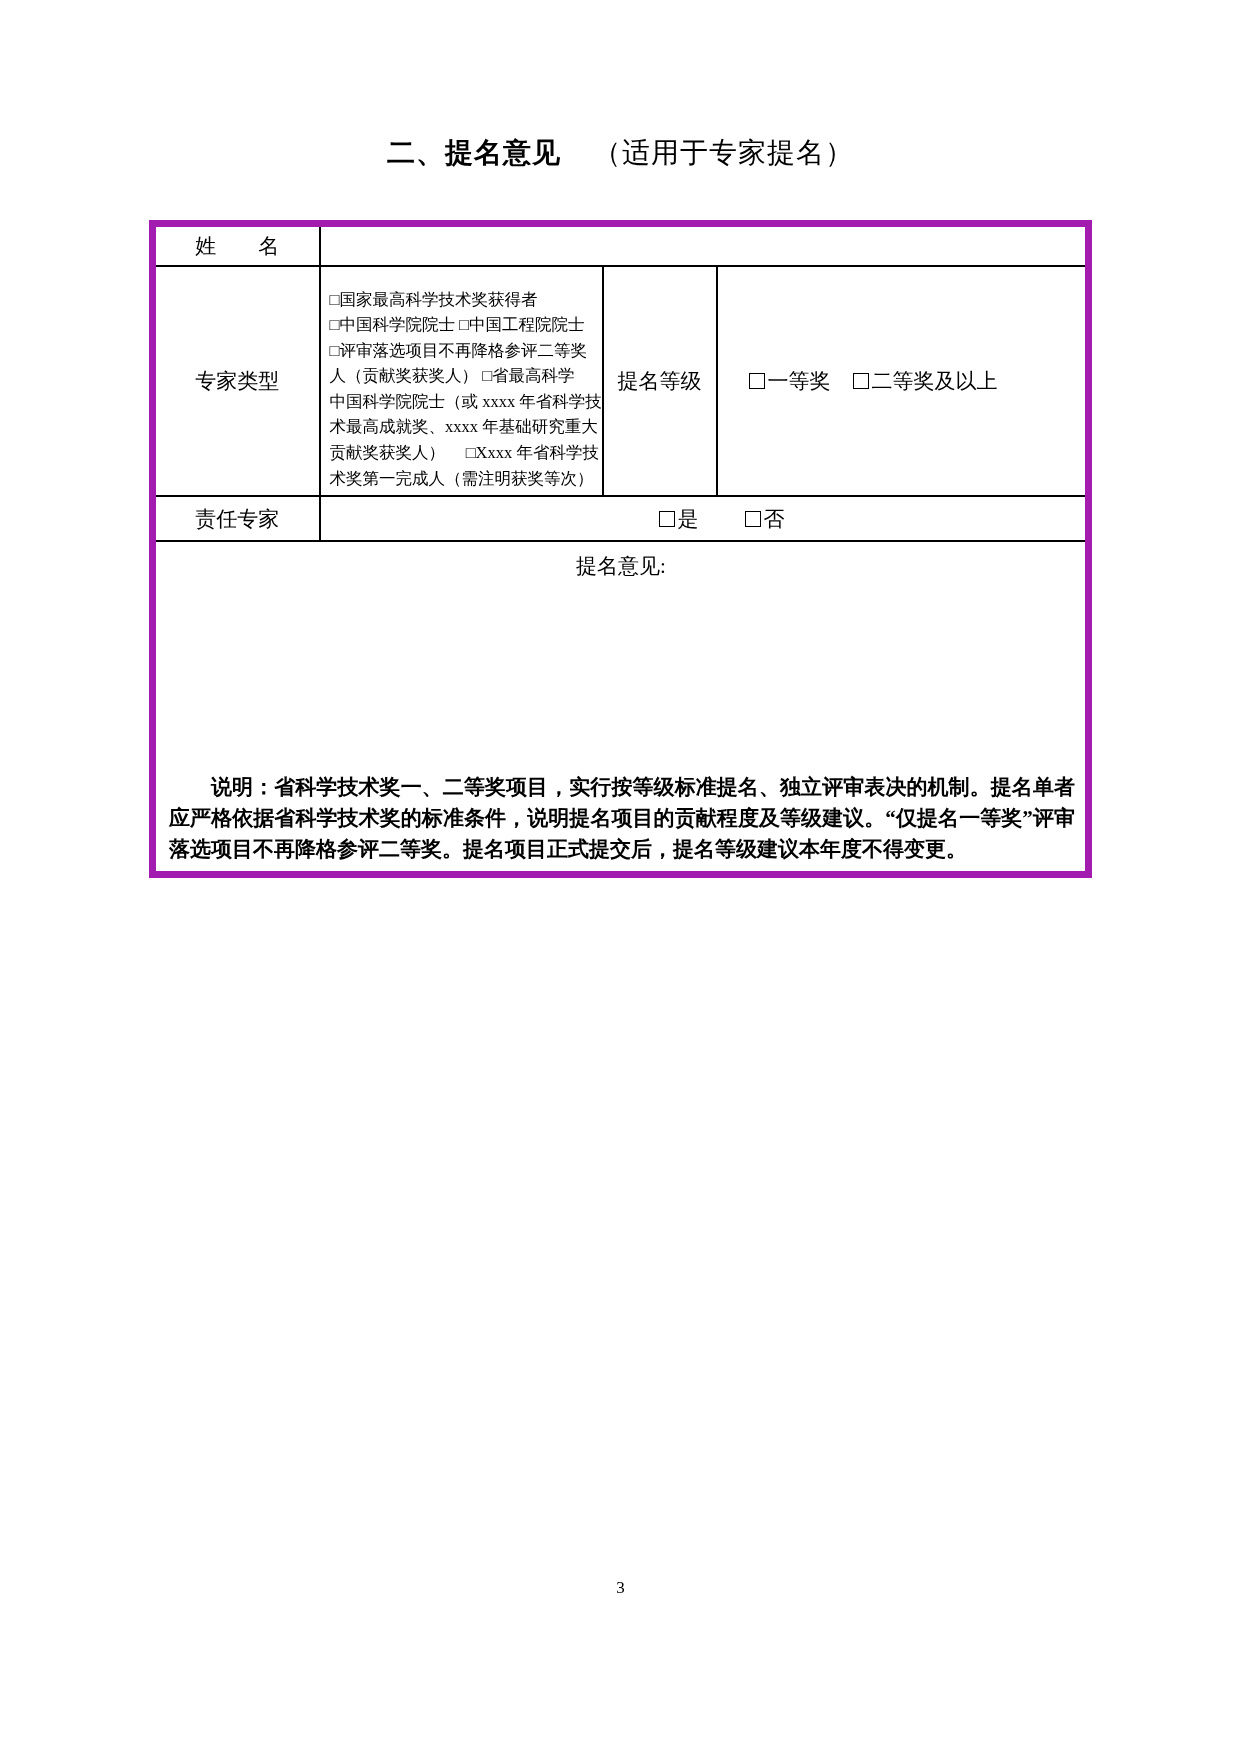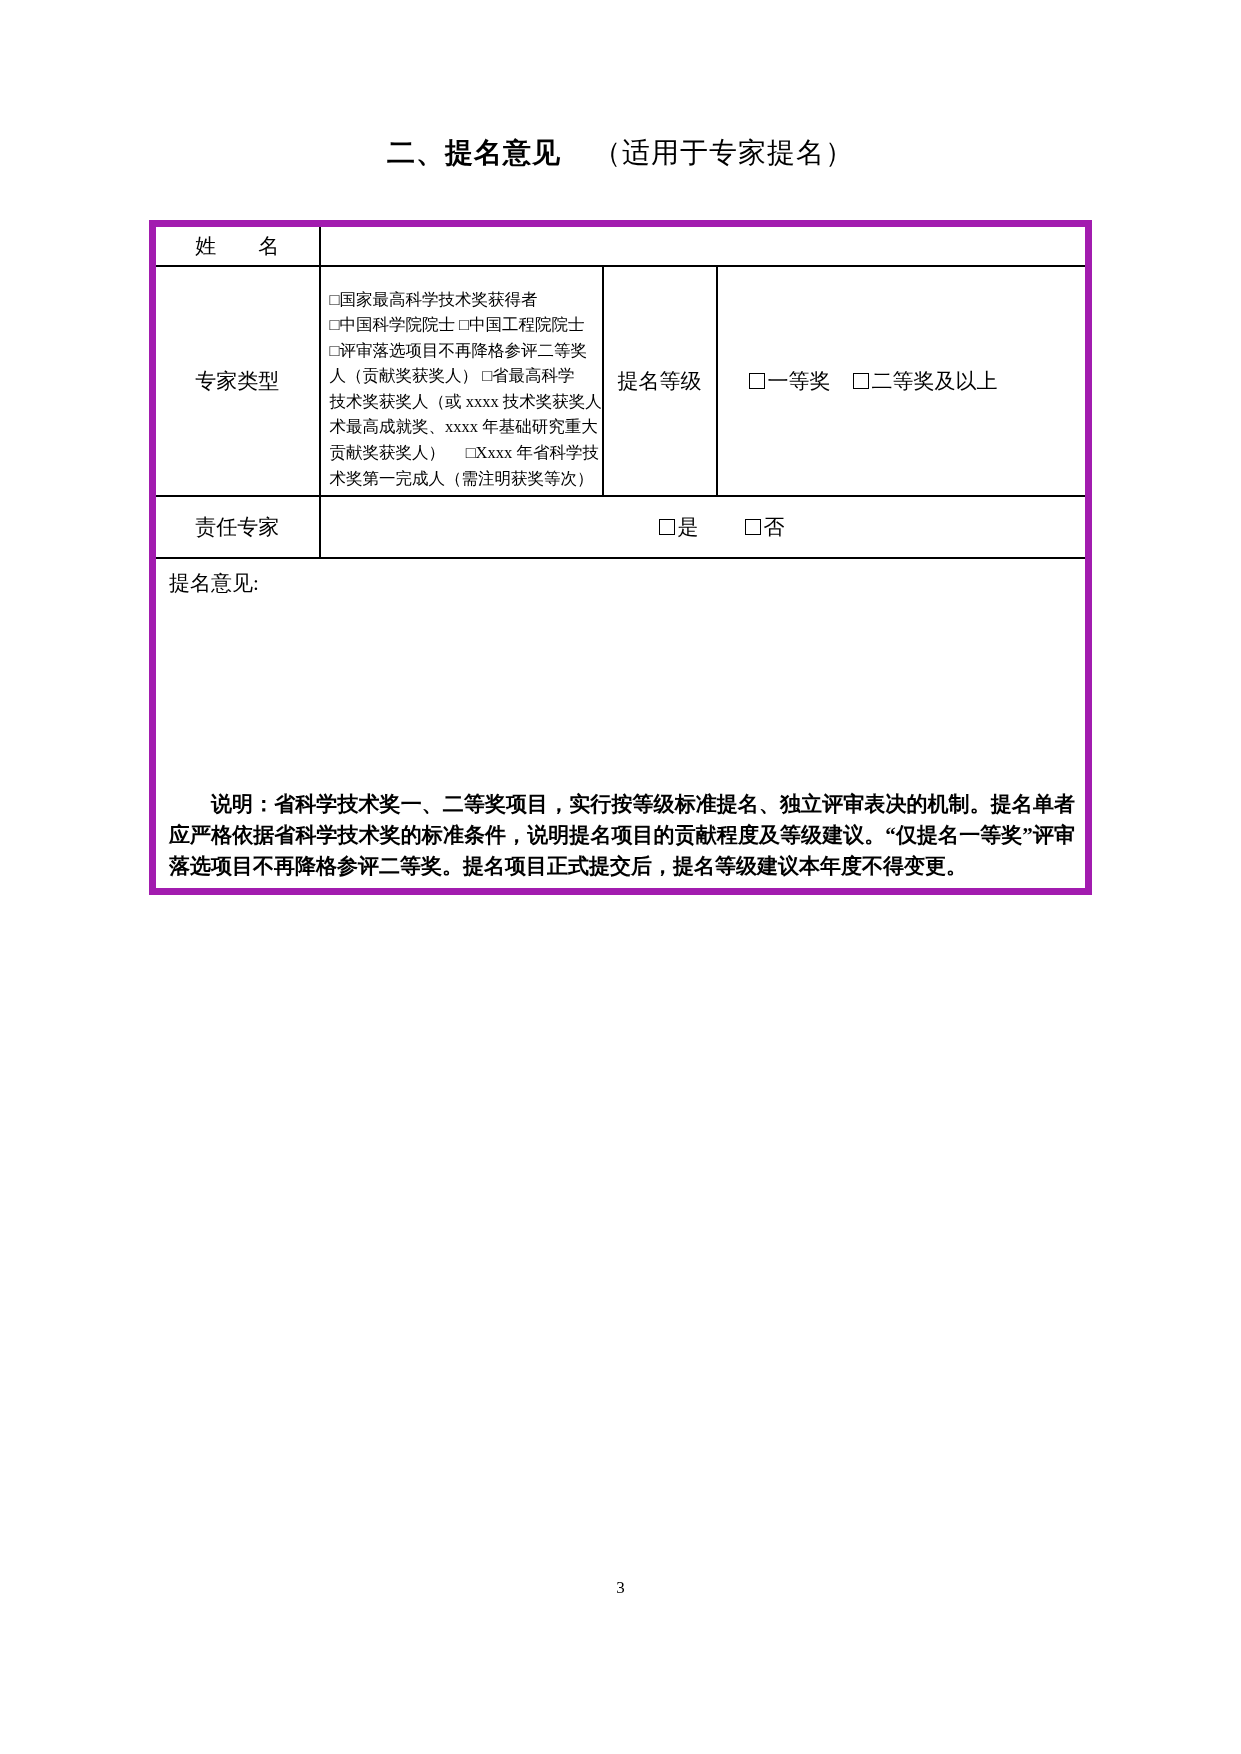--- a/index.html
+++ b/index.html
@@ -25,21 +25,21 @@
   }
   table.form-table td {
     border: 2px solid #000;
     vertical-align: middle;
   }
   .label-cell {
     text-align: center; font-size: 21px;
   }
   .name-row td { height: 42px; }
   .expert-row td { height: 220px; }
-  .resp-row td { height: 62px; border-radius: 18px; }
+  .resp-row td { height: 45px; border-radius: 18px; }
   .opinion-row td { height: 333px; }
 
   .name-label-inner {
     display: inline-block; white-space: pre;
   }
   .expert-type-cell {
     font-size: 16.5px; line-height: 25.6px;
     padding: 20px 8px 4px 9px;
     vertical-align: middle;
   }
@@ -65,21 +65,21 @@
     margin-right: 3px;
   }
   .opinion-cell {
     vertical-align: top;
   }
   .opinion-inner {
     display: flex; flex-direction: column;
     height: 329px;
   }
   .opinion-label {
-    font-size: 21px; padding: 10px 12px 0 13px;
+    font-size: 21px; padding: 10px 12px 0 13px; text-align: center;
   }
   .opinion-space { flex: 1 1 auto; }
   .note-para {
     font-size: 21px; font-weight: bold;
     line-height: 31px;
     padding: 0 10px 6px 13px;
     text-indent: 2em;
     text-align: justify;
   }
   .page-number {
@@ -110,21 +110,21 @@
     <td colspan="3" class="input-cell"></td>
   </tr>
 
   <tr class="expert-row">
     <td class="label-cell">专家类型</td>
     <td class="expert-type-cell">
       <div class="et-line">□国家最高科学技术奖获得者</div>
       <div class="et-line">□中国科学院院士 □中国工程院院士</div>
       <div class="et-line">□评审落选项目不再降格参评二等奖</div>
       <div class="et-line">人（贡献奖获奖人） □省最高科学</div>
-      <div class="et-line">技术奖获奖人（或 xxxx 技术奖获奖人</div>
+      <div class="et-line">中国科学院院士（或 xxxx 年省科学技</div>
       <div class="et-line">术最高成就奖、xxxx 年基础研究重大</div>
       <div class="et-line">贡献奖获奖人）　 □Xxxx 年省科学技</div>
       <div class="et-line">术奖第一完成人（需注明获奖等次）</div>
     </td>
     <td class="label-cell">提名等级</td>
     <td class="grade-cell">
       <span class="option first"><span class="cb"></span><span>一等奖</span></span><span class="option"><span class="cb"></span><span>二等奖及以上</span></span>
     </td>
   </tr>
 

